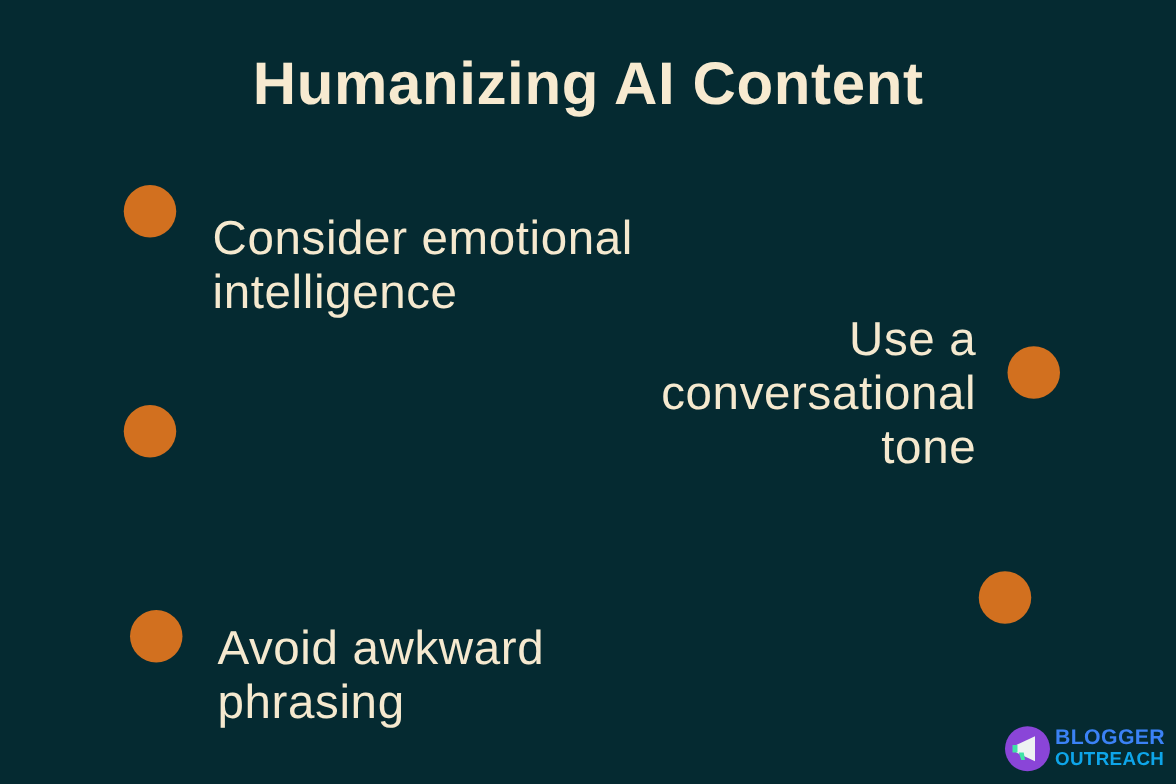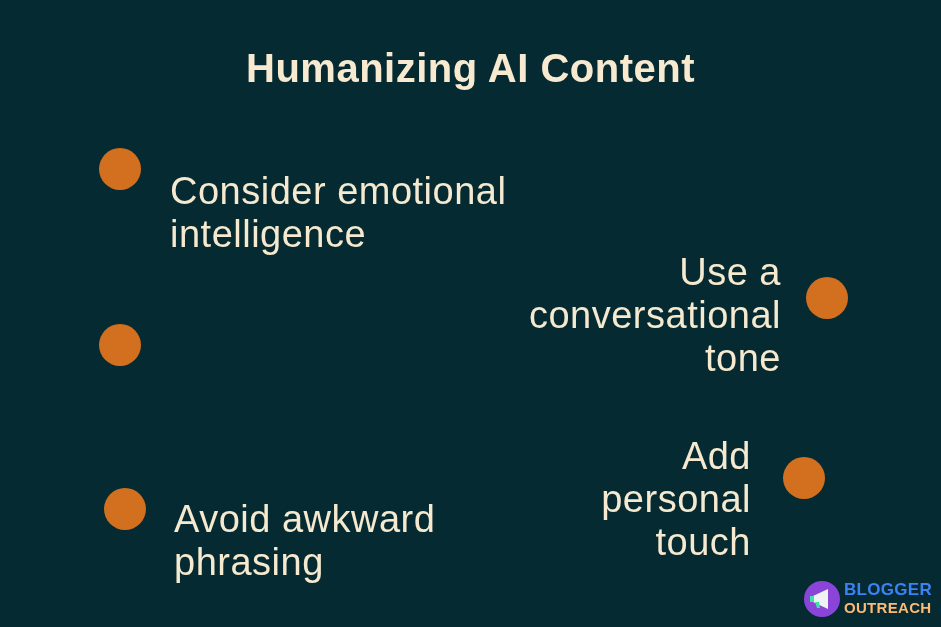--- a/index.html
+++ b/index.html
@@ -5,21 +5,21 @@
   html, body { margin: 0; padding: 0; }
   body {
     width: 941px; height: 627px; overflow: hidden;
     background: #04282f;
     font-family: "Liberation Sans", "DejaVu Sans", sans-serif;
     position: relative;
   }
   .canvas { position: absolute; left: 0; top: 0; width: 941px; height: 627px; background: #052a31; }
   .title {
     position: absolute; left: 0; top: 36px; width: 941px; text-align: center;
-    color: #f7ead0; font-weight: bold; font-size: 40px; letter-spacing: 0.5px;
+    color: #f7ead0; font-weight: bold; font-size: 48px; letter-spacing: 0.5px;
     line-height: 64px;
   }
   .dot {
     position: absolute; width: 42px; height: 42px; border-radius: 50%;
     background: #d2701f;
   }
   .label {
     position: absolute; color: #f5e9cf; font-size: 38px; line-height: 43px;
     letter-spacing: 0.5px; white-space: pre-line; margin-top: 33px;
   }
@@ -27,21 +27,21 @@
   .logo { position: absolute; left: 804px; top: 580px; width: 130px; height: 40px; }
   .logo-circle {
     position: absolute; left: 0; top: 1px; width: 36px; height: 36px; border-radius: 50%;
     background: #8a45d8;
   }
   .logo-text1 {
     position: absolute; left: 40px; top: 1px; color: #3b82f6; font-weight: bold;
     font-size: 17px; line-height: 18px; letter-spacing: 0.3px;
   }
   .logo-text2 {
-    position: absolute; left: 40px; top: 19px; color: #fdba74; font-weight: bold;
+    position: absolute; left: 40px; top: 19px; color: #0ea5e9; font-weight: bold;
     font-size: 15px; line-height: 17px; letter-spacing: 0.3px;
   }
 </style>
 </head>
 <body>
 
 <div class="canvas">
   <div class="title">Humanizing AI Content</div>
 
   <div class="dot" style="left:99px; top:148px;"></div>
@@ -52,23 +52,20 @@
 
   <div class="dot" style="left:104px; top:488px;"></div>
   <div class="label" style="left:174px; top:465px;">Avoid awkward
 phrasing</div>
 
   <div class="label right" style="right:160px; top:218px;">Use a
 conversational
 tone</div>
   <div class="dot" style="left:806px; top:277px;"></div>
 
-  <div class="label right" style="right:190px; top:402px;">Add
-personal
-touch</div>
   <div class="dot" style="left:783px; top:457px;"></div>
 
   <div class="logo">
     <div class="logo-circle">
       <svg width="36" height="36" viewBox="0 0 36 36">
         <polygon points="9,15 24,8 24,28 9,21" fill="#eef2f2"></polygon>
         <rect x="6" y="15" width="4" height="6" fill="#3fe3a5"></rect>
         <polygon points="11,21 15,21 16,27 13,27" fill="#3fe3a5"></polygon>
       </svg>
     </div>

